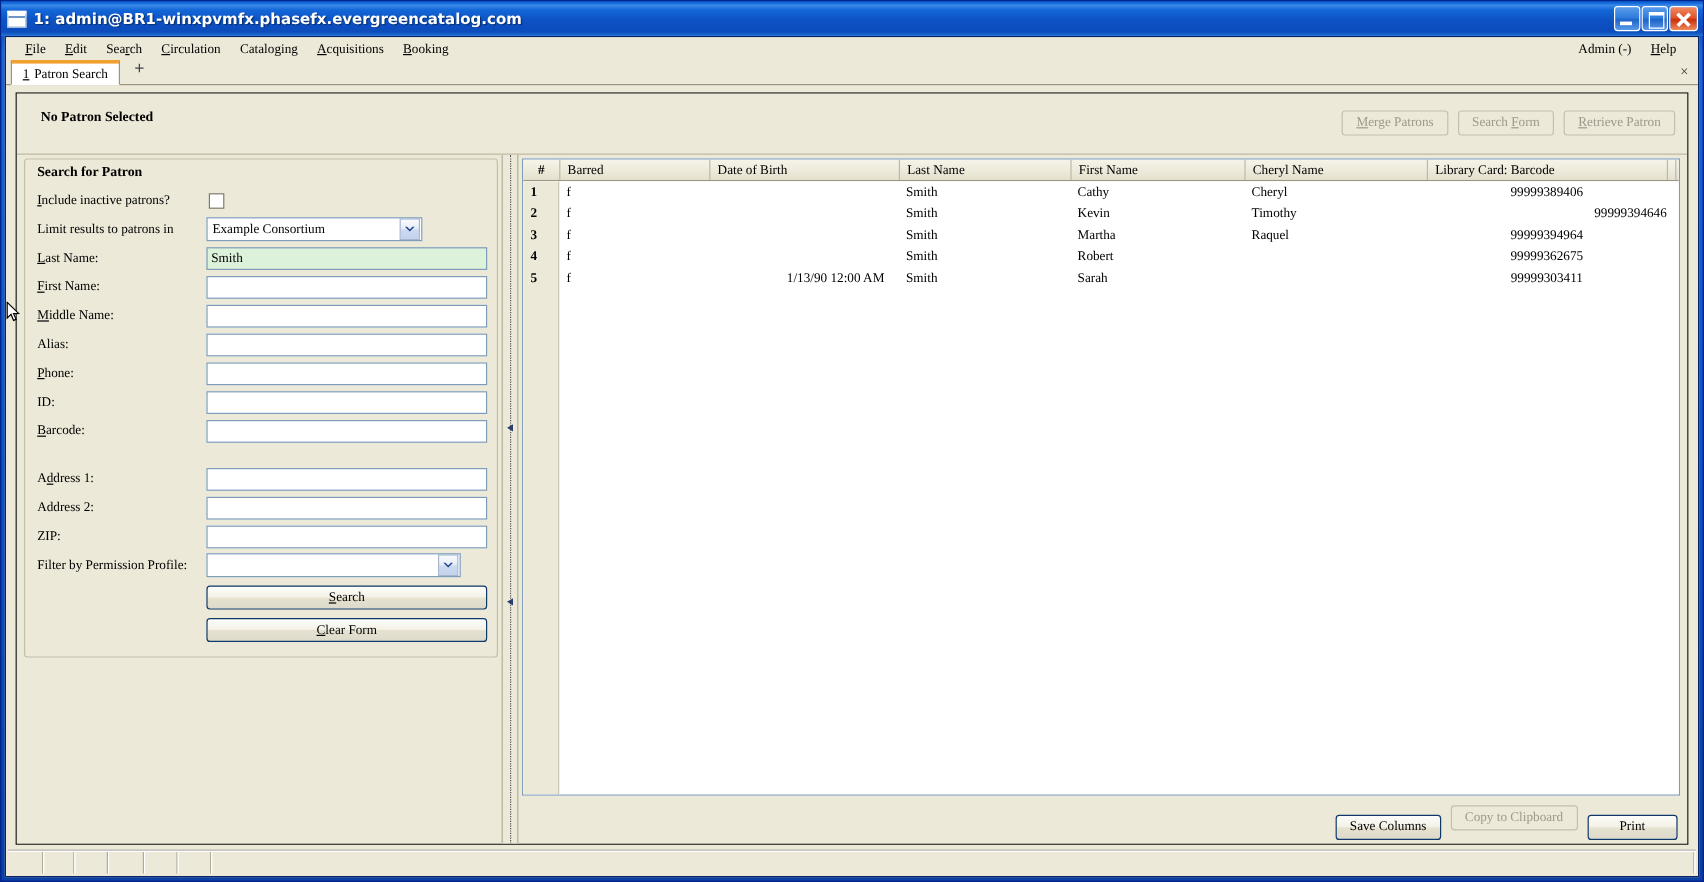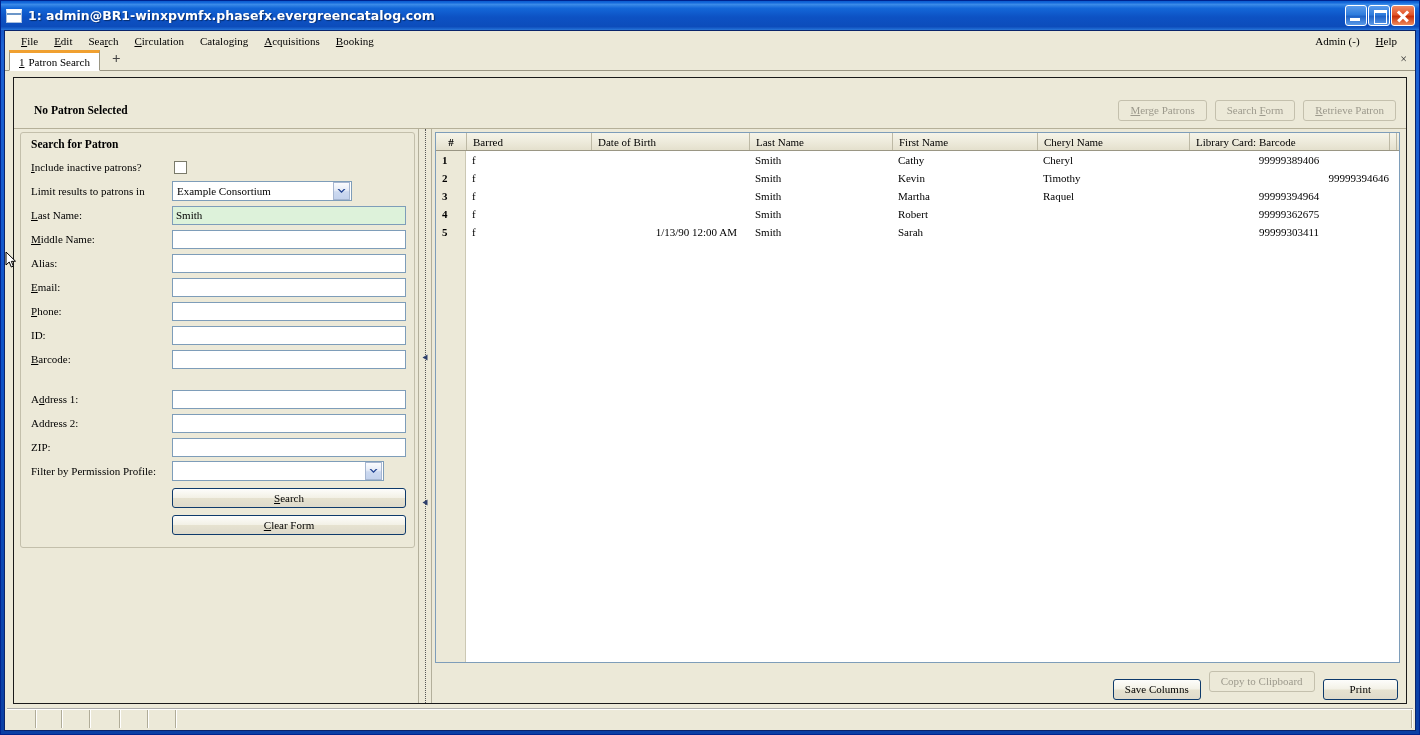--- a/index.html
+++ b/index.html
@@ -178,21 +178,21 @@
     border: 1px solid #1a1a1a;
     display: flex;
     flex-direction: column;
     overflow: hidden;
   }
 
   
   #patron-header {
     flex: 0 0 51px;
     display: flex;
-    align-items: center;
+    align-items: flex-start;
     padding: 14px 10px 0 20px;
     border-bottom: 1px solid #b5b099;
     background: #ece9d8;
   }
   #patron-status {
     font-weight: bold;
     font-size: 11.5px;
     color: #000;
   }
   #patron-btns {
@@ -516,29 +516,29 @@
                 </span>
               </div>
             </div>
 
             <div id="text-fields">
                 <div class="frow">
                   <div class="flabel"><span class="u">L</span>ast Name:</div>
                   <div class="finput filled">Smith</div>
                 </div>
                 <div class="frow">
+                  <div class="flabel"><span class="u">F</span>irst Name:</div>
+                  <div class="finput"></div>
+                </div>
+                <div class="frow">
                   <div class="flabel"><span class="u">M</span>iddle Name:</div>
                   <div class="finput"></div>
                 </div>
                 <div class="frow">
                   <div class="flabel">Alias:</div>
-                  <div class="finput"></div>
-                </div>
-                <div class="frow">
-                  <div class="flabel"><span class="u">E</span>mail:</div>
                   <div class="finput"></div>
                 </div>
                 <div class="frow">
                   <div class="flabel"><span class="u">P</span>hone:</div>
                   <div class="finput"></div>
                 </div>
                 <div class="frow">
                   <div class="flabel">ID:</div>
                   <div class="finput"></div>
                 </div>

